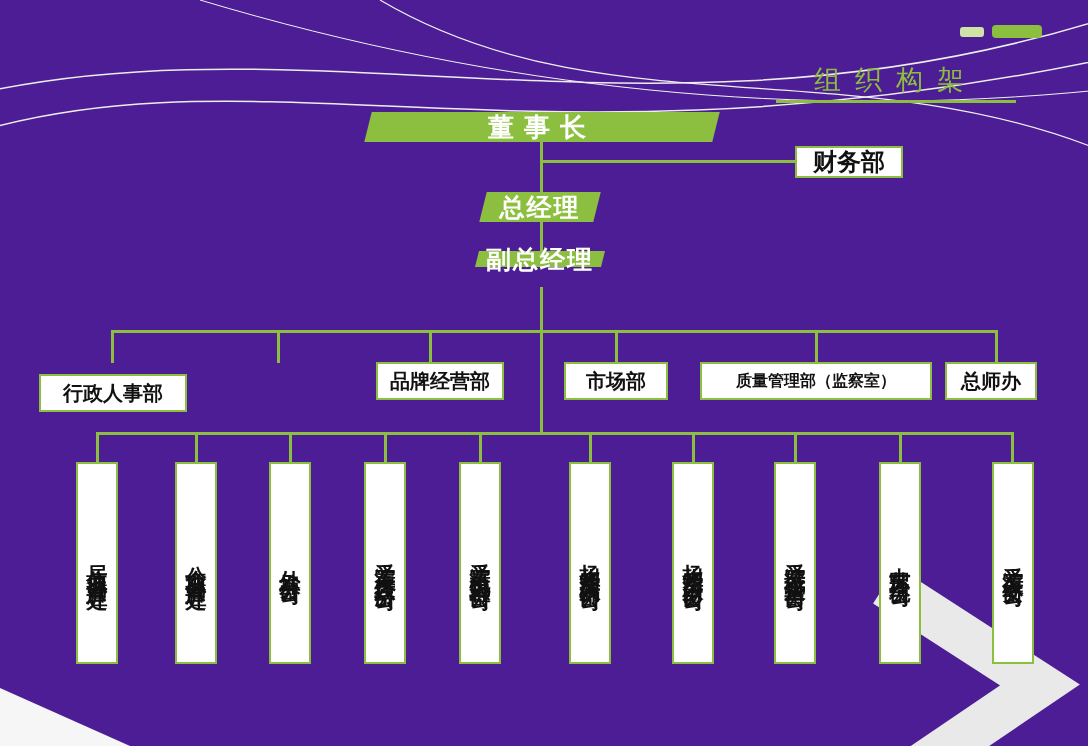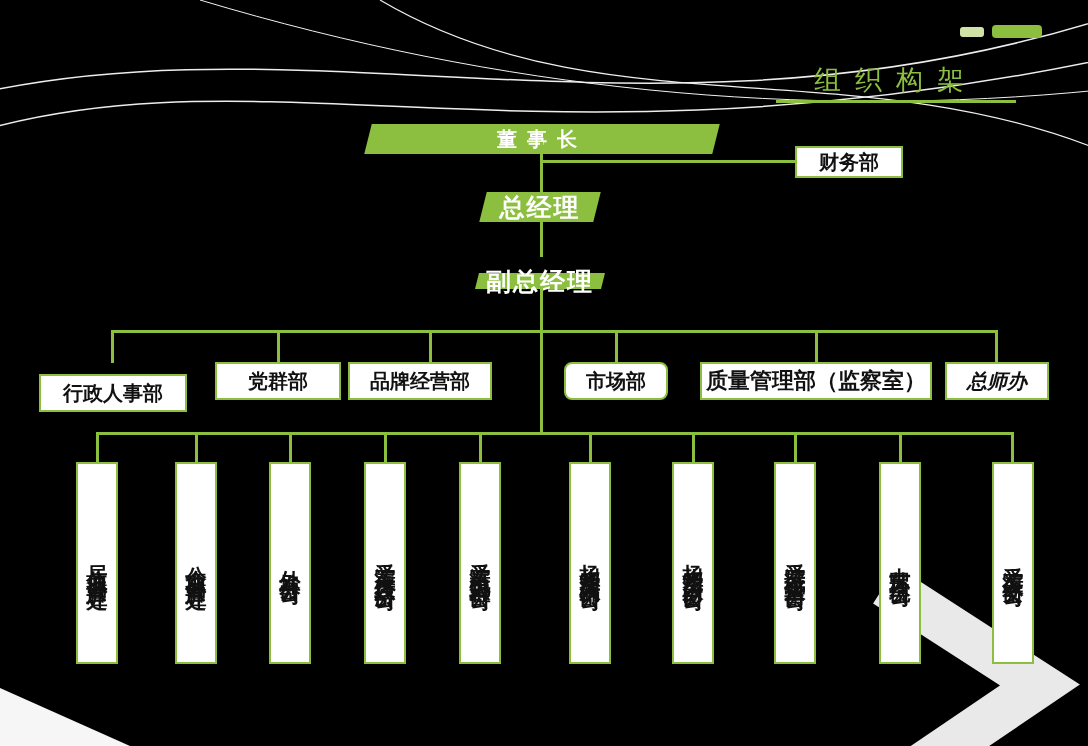--- a/index.html
+++ b/index.html
@@ -1,47 +1,47 @@
 <!DOCTYPE html>
 <html style="--green: #8cbf3f;"><head>
 <meta charset="utf-8">
 <style>
   :root { --green:#8cbf3f; --ink:#111; }
   * { margin:0; padding:0; box-sizing:border-box; }
   body { font-family:"Liberation Sans", sans-serif; background:#fff; }
-  .canvas { position:relative; width:1088px; height:746px; background:#000000; overflow:hidden; }
+  .canvas { position:relative; width:1088px; height:746px; background:#4c1d95; overflow:hidden; }
   .decor { position:absolute; inset:0; z-index:0; }
   .node, .line, .titlebox { z-index:1; }
 
   
   .line { position:absolute; background:var(--green); }
 
   
   .para { position:absolute; display:flex; align-items:center; justify-content:center;
           color:#fff; font-weight:bold; z-index:1; }
   .para::before { content:""; position:absolute; inset:0; background:var(--green);
                   transform:skewX(-14deg); z-index:-1; }
-  .para-chairman { font-size:20px; letter-spacing:10px;margin-top:12px; }
+  .para-chairman { font-size:26px; letter-spacing:10px; }
   .para-sm { font-size:25px; letter-spacing:2px; }
 
   
   .dept { position:absolute; top:362px; height:38px; background:#fff;
           border:2px solid var(--green); display:flex; align-items:center; justify-content:center;
           font-weight:bold; font-size:20px; color:var(--ink); z-index:1; }
 
   
   .comp { position:absolute; top:462px; height:202px; width:42px; background:#fff;
           border:2px solid var(--green); writing-mode:vertical-rl; text-orientation:upright;
           display:flex; align-items:center; justify-content:center;
           font-weight:bold; font-size:21px; letter-spacing:4px; color:var(--ink); z-index:1; }
 
   
   .finance { position:absolute; left:795px; top:146px; width:108px; height:32px;
              background:#fff; border:2px solid var(--green); display:flex; align-items:center;
-             justify-content:center; font-weight:bold; font-size:20px; color:var(--ink); z-index:1; }
+             justify-content:center; font-weight:bold; font-size:24px; color:var(--ink); z-index:1; }
 
   
   .titlebox { position:absolute; left:778px; top:62px; width:236px; text-align:center;
               color:var(--green); font-size:27px; letter-spacing:14px; font-weight:500; z-index:1;}
   .title-underline { position:absolute; left:776px; top:100px; width:240px; height:3px;
                      background:var(--green); z-index:1; }
   .corner-bar { position:absolute; left:992px; top:25px; width:50px; height:13px;
                 background:var(--green); border-radius:4px; z-index:1; }
   .corner-bar-small { position:absolute; left:960px; top:27px; width:24px; height:10px;
                       background:#cfe3a6; border-radius:3px; z-index:1; }
@@ -69,38 +69,37 @@
 
   <div class="line" style="left:540px; top:142px; width:3px; height:50px;"></div>
   <div class="line" style="left:540px; top:160px; width:256px; height:3px;"></div>
 
   <div class="finance">财务部</div>
 
   <div class="para para-sm" style="left:483px; top:192px; width:114px; height:30px;">总经理</div>
 
   <div class="line" style="left:540px; top:222px; width:3px; height:35px;"></div>
 
-  <div class="para para-sm" style="left:477px; top:273px; width:126px; height:16px;">副总经理</div>
+  <div class="para para-sm" style="left:477px; top:251px; width:126px; height:16px;">副总经理</div>
 
   <div class="line" style="left:540px; top:287px; width:3px; height:147px;"></div>
 
   <div class="line" style="left:112px; top:330px; width:885px; height:3px;"></div>
   <div class="line" style="left:111px; top:330px; width:3px; height:33px;"></div>
   <div class="line" style="left:277px; top:330px; width:3px; height:33px;"></div>
   <div class="line" style="left:429px; top:330px; width:3px; height:33px;"></div>
   <div class="line" style="left:615px; top:330px; width:3px; height:33px;"></div>
   <div class="line" style="left:815px; top:330px; width:3px; height:33px;"></div>
   <div class="line" style="left:995px; top:330px; width:3px; height:33px;"></div>
 
   <div class="dept" style="left:39px;  width:148px;margin-top:12px;">行政人事部</div>
-  <div class="dept" style="left:215px; width:126px;">党群部</div>
-  <div class="dept" style="left:348px; width:144px;">品牌经营部</div>
-  <div class="dept" style="left:564px; width:104px;border-radius:8px;">市场部</div>
-  <div class="dept" style="left:700px; width:232px; font-size:22px;">质量管理部（监察室）</div>
-  <div class="dept" style="left:945px; width:104px;font-style:italic;">总师办</div>
+  <div class="dept" style="left:376px; width:128px;">品牌经营部</div>
+  <div class="dept" style="left:564px; width:104px;">市场部</div>
+  <div class="dept" style="left:700px; width:232px; font-size:16px;">质量管理部（监察室）</div>
+  <div class="dept" style="left:945px; width:92px;">总师办</div>
 
   <div class="line" style="left:96px; top:432px; width:918px; height:3px;"></div>
   <div class="line" style="left:96px;  top:432px; width:3px; height:31px;"></div>
   <div class="line" style="left:195px; top:432px; width:3px; height:31px;"></div>
   <div class="line" style="left:289px; top:432px; width:3px; height:31px;"></div>
   <div class="line" style="left:384px; top:432px; width:3px; height:31px;"></div>
   <div class="line" style="left:479px; top:432px; width:3px; height:31px;"></div>
   <div class="line" style="left:589px; top:432px; width:3px; height:31px;"></div>
   <div class="line" style="left:692px; top:432px; width:3px; height:31px;"></div>
   <div class="line" style="left:794px; top:432px; width:3px; height:31px;"></div>

